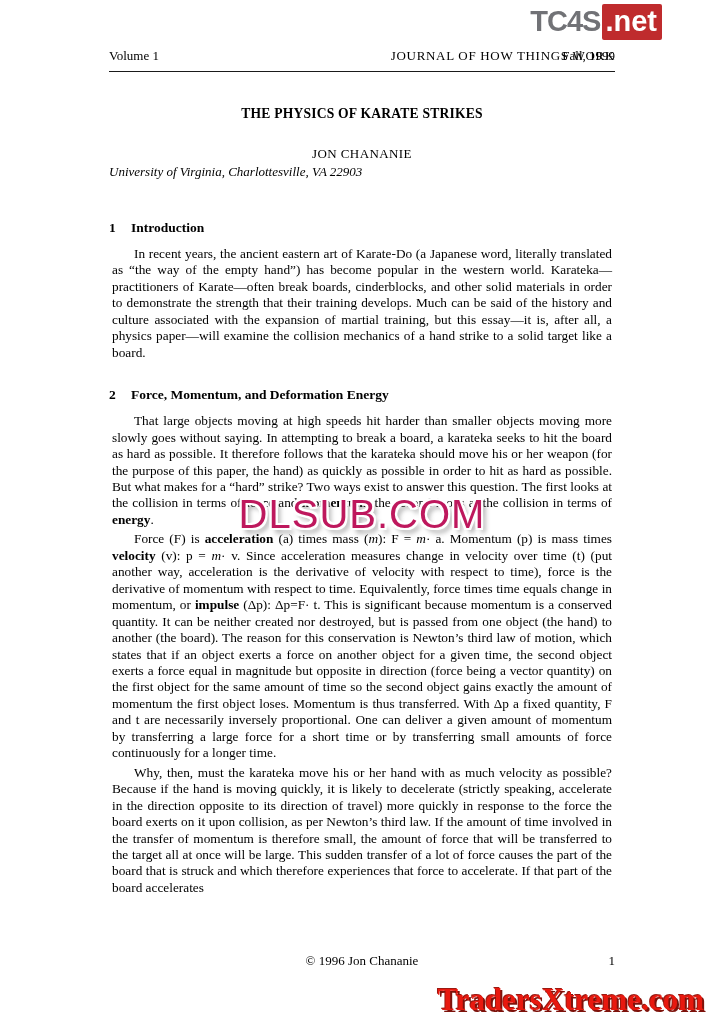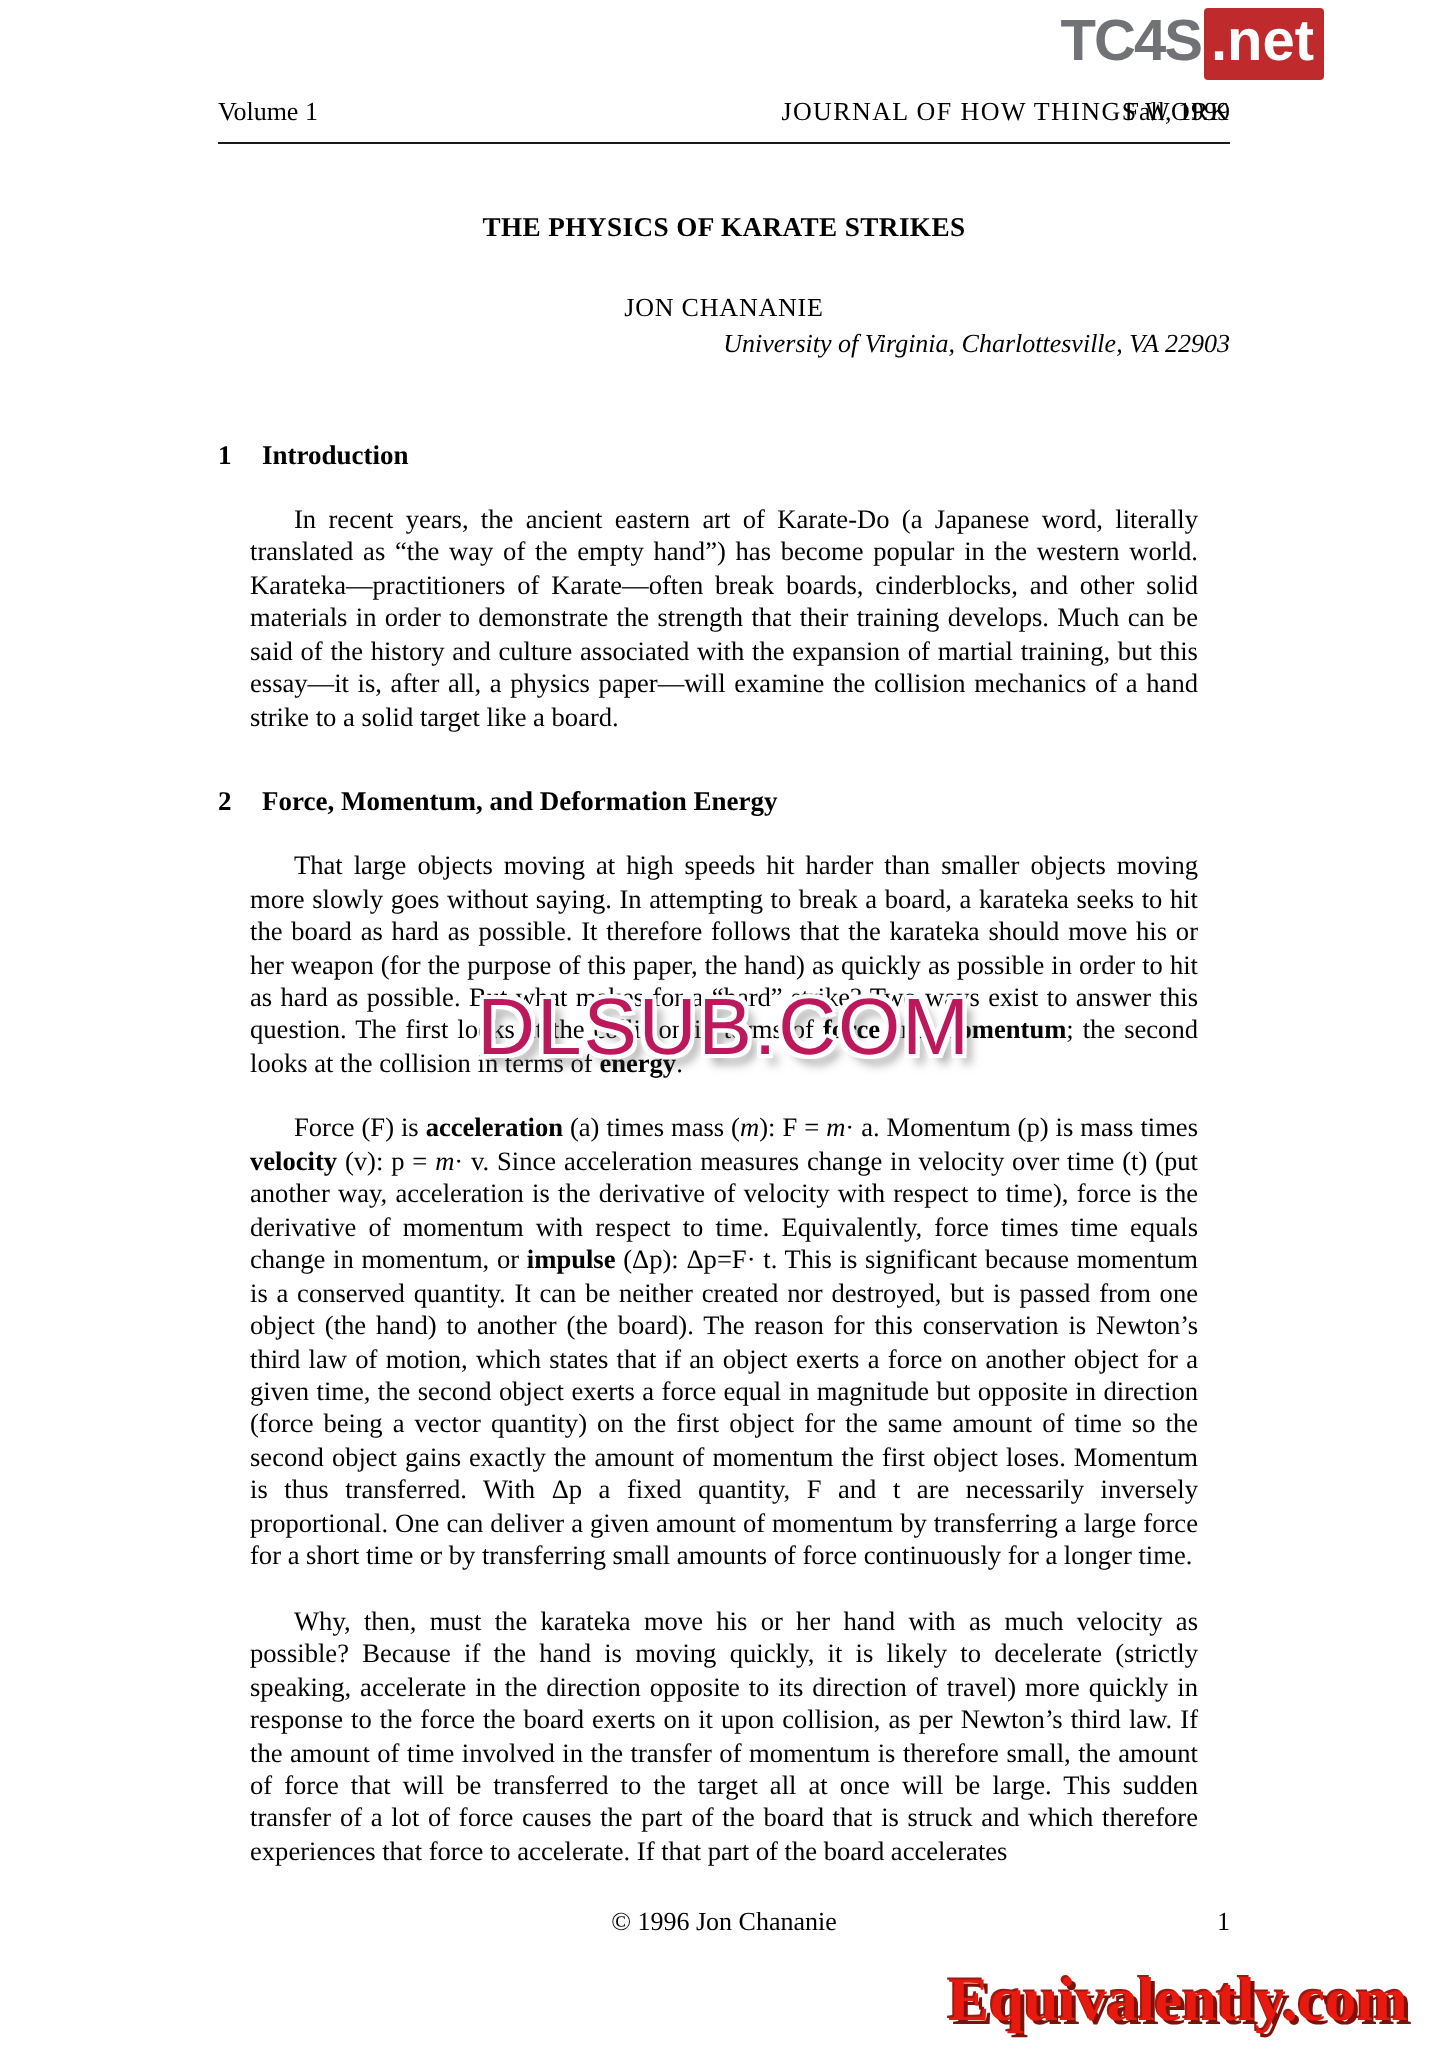--- a/index.html
+++ b/index.html
@@ -67,33 +67,33 @@
     letter-spacing: 0.2px;
   }
   .author {
     margin-top: 24px;
     text-align: center;
     font-size: 13px;
     letter-spacing: 0.4px;
   }
   .affiliation {
     margin-top: 2px;
-    text-align: right;
+    text-align: left;
     font-size: 13px;
     font-style: italic;
   }
   .sec-heading {
     margin: 40px 0 10px 0;
     font-size: 13.5px;
     font-weight: bold;
   }
   .sec-heading.second { margin-top: 26px; }
   .sec-heading .sec-num { display: inline-block; min-width: 22px; }
   .content p {
-    margin: 16px;
+    margin: 3px;
     text-align: justify;
     text-indent: 22px;
     font-size: 13.3px;
     line-height: 16.45px;
   }
 
   
   .center-watermark {
     position: absolute;
     top: 492px;
@@ -174,15 +174,15 @@
     <p><span>Why, then, must the karateka move his or her hand with as much velocity as possible? Because if the hand is moving quickly, it is likely to decelerate (strictly speaking, accelerate in the direction opposite to its direction of travel) more quickly in response to the force the board exerts on it upon collision, as per Newton’s third law. If the amount of time involved in the transfer of momentum is therefore small, the amount of force that will be transferred to the target all at once will be large. This sudden transfer of a lot of force causes the part of the board that is struck and which therefore experiences that force to accelerate. If that part of the board accelerates</span></p>
   </div>
 
   <div class="center-watermark">DLSUB.COM</div>
 
   <div class="footer">
     <span class="copyright">© 1996 Jon Chananie</span>
     <span class="pagenum">1</span>
   </div>
 
-  <div class="bottom-watermark">Equivalently.com</div>
+  <div class="bottom-watermark">TradersXtreme.com</div>
 
 </div>
 
 </body></html>

